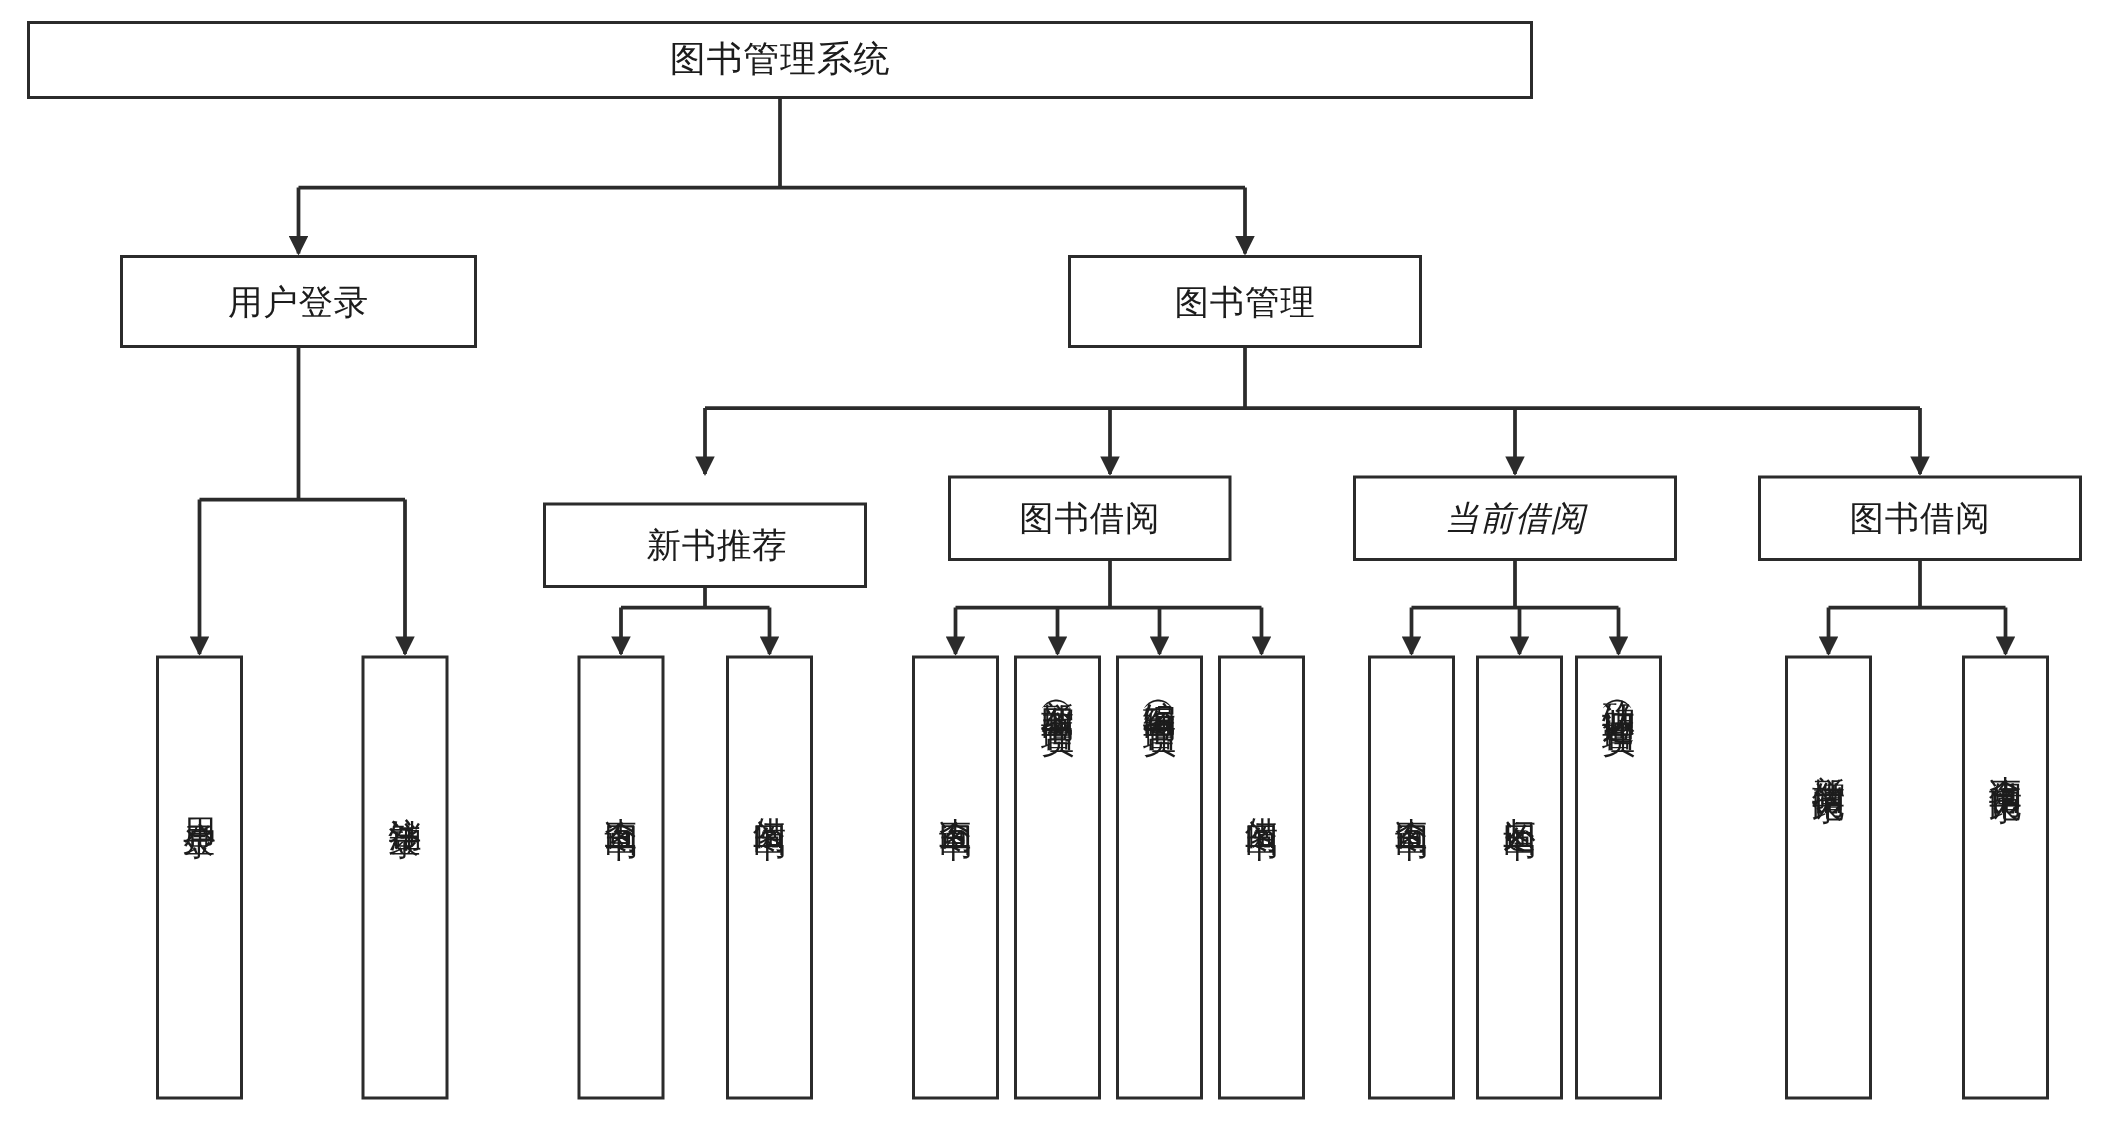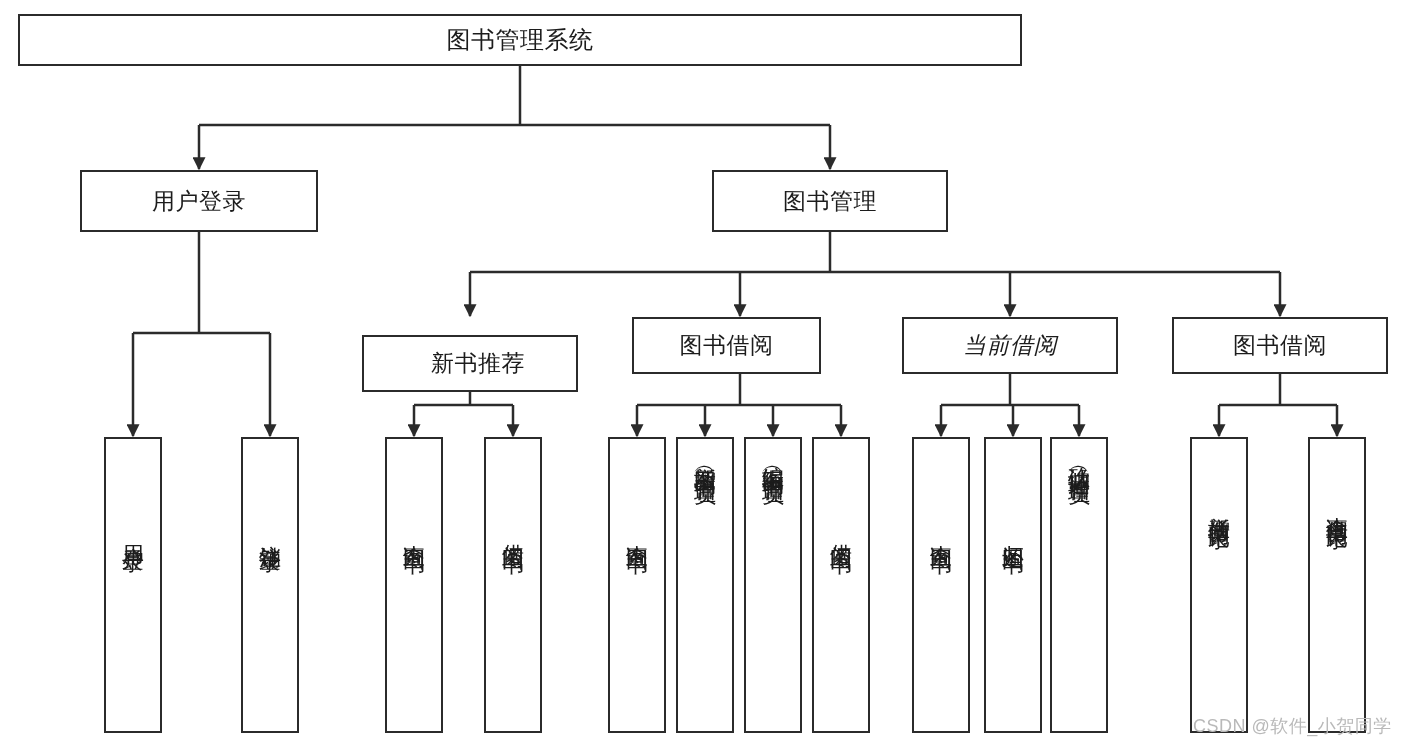--- a/index.html
+++ b/index.html
@@ -184,15 +184,14 @@
         <span class="node-label">确认归还（管理员）</span>
       </div>
       <div class="node vert midsm" style="left: 1190px; top: 437px; width: 58px; height: 296px;">
         <span class="node-label">新增借阅记录</span>
       </div>
       <div class="node vert midsm" style="left: 1308px; top: 437px; width: 58px; height: 296px;">
         <span class="node-label">查询借阅记录</span>
       </div>
     </div>
 
-  <div id="watermark">CSDN @软件_小贺同学</div>
 
 </div>
 
 </body></html>

